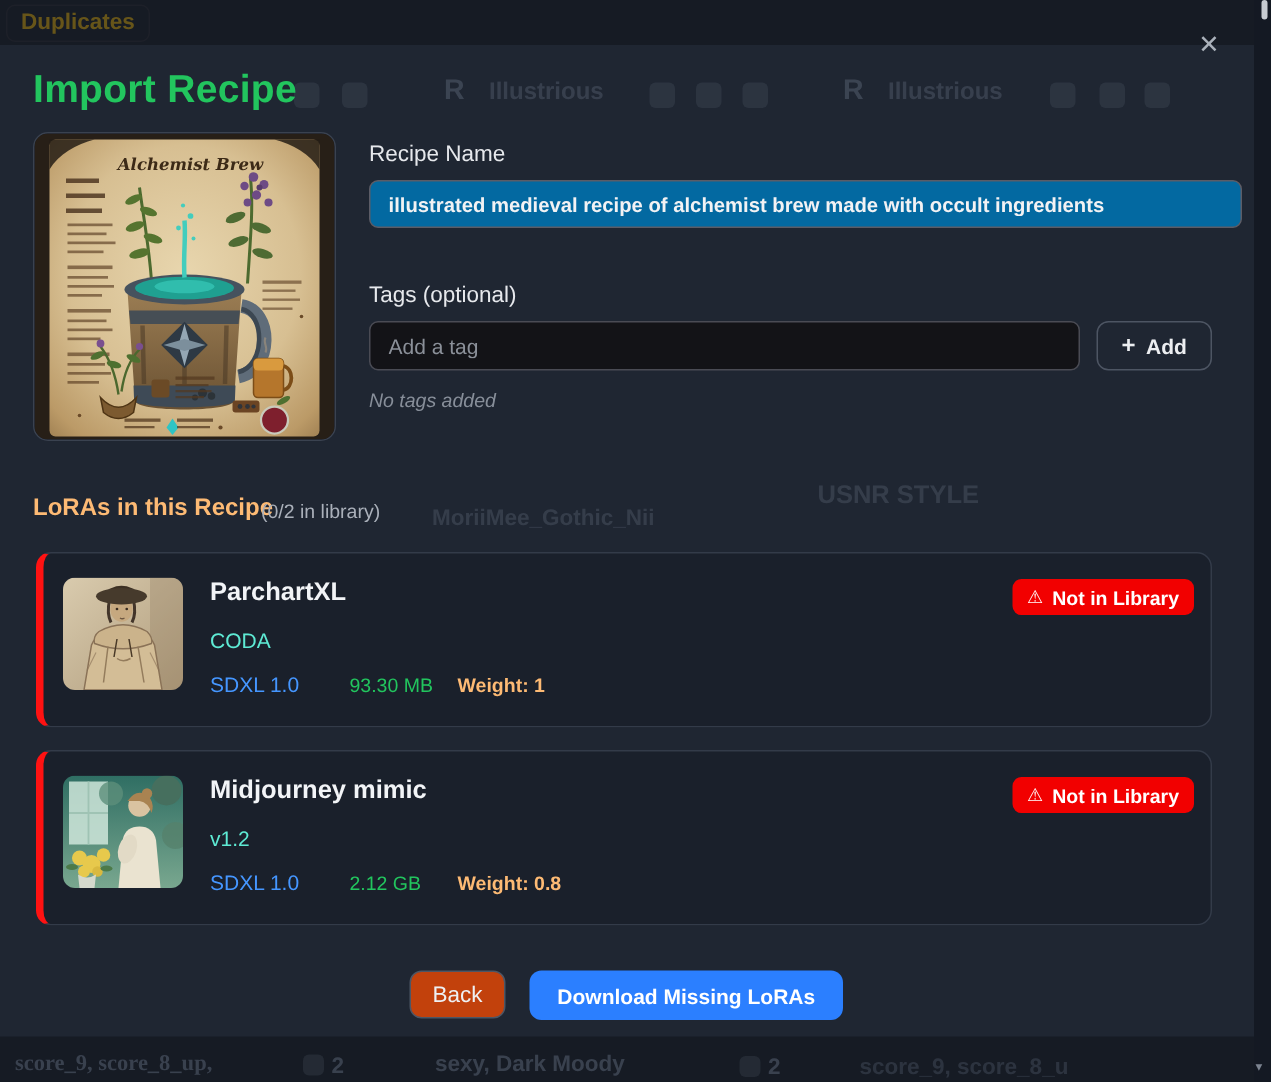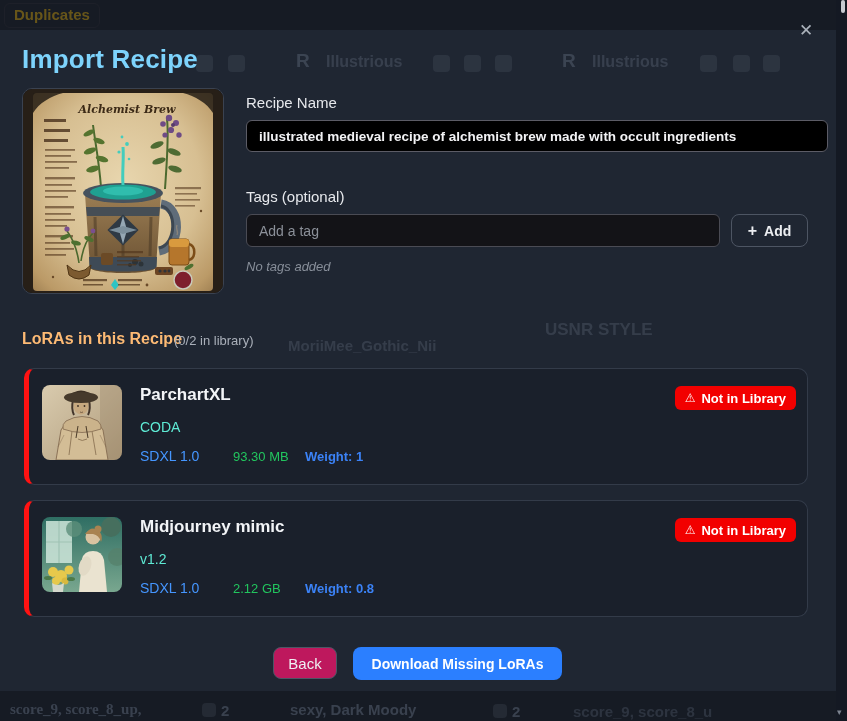--- a/index.html
+++ b/index.html
@@ -19,30 +19,30 @@
   .ghost{position:absolute;pointer-events:none;color:#8d99ad;}
   .ghost-tab{left:4px;top:3px;font-size:15px;font-weight:700;color:#eab308;opacity:.38;
     border:1px solid rgba(160,130,130,.14);border-radius:6px;padding:2px 9px 4px 9px;}
   .ghost-r{font-weight:800;font-size:19px;opacity:.26;}
   .ghost-model{font-weight:700;font-size:16px;opacity:.22;}
   .ghost-block{position:absolute;width:17px;height:17px;background:#8d99ad;opacity:.12;border-radius:4px;pointer-events:none;}
   .ghost-mid{font-weight:700;font-size:15px;opacity:.20;}
   .ghost-bot{font-weight:700;font-size:15px;opacity:.34;color:#7d8aa0;}
 
   
-  .modal-title{position:absolute;left:22px;top:44px;font-size:26px;font-weight:800;color:#7dd3fc;letter-spacing:.2px;}
+  .modal-title{position:absolute;left:22px;top:44px;font-size:26px;font-weight:800;color:#22c55e;letter-spacing:.2px;}
   .close-btn{position:absolute;left:792px;top:16px;width:28px;height:28px;display:flex;align-items:center;justify-content:center;
     color:#aab1ba;font-size:17px;font-weight:700;cursor:pointer;background:none;border:none;font-family:"DejaVu Sans",sans-serif;}
 
   .preview-box{position:absolute;left:22px;top:88px;width:200px;height:204px;border:1px solid #3a4250;border-radius:10px;background:#141820;overflow:hidden;}
   .preview-box svg{display:block;width:100%;height:100%;}
 
   .field-label{position:absolute;font-size:15px;color:#e6e8ec;}
   .recipe-input{position:absolute;left:246px;top:120px;width:582px;height:32px;box-sizing:border-box;
-    background:#000000;border:1px solid #5c5c66;border-radius:6px;color:#f2f2f4;font-weight:700;font-size:13.5px;
+    background:#0369a1;border:1px solid #5c5c66;border-radius:6px;color:#f2f2f4;font-weight:700;font-size:13.5px;
     padding:10px 12px;font-family:"Liberation Sans",sans-serif;outline:none;}
   .tag-input{position:absolute;left:246px;top:214px;width:474px;height:33px;box-sizing:border-box;
     background:#131317;border:1px solid #4a4b54;border-radius:6px;color:#e8e8ec;font-size:14px;
     padding:0 12px;font-family:"Liberation Sans",sans-serif;outline:none;}
   .tag-input::placeholder{color:#8b9099;}
   .add-btn{position:absolute;left:731px;top:214px;width:77px;height:33px;box-sizing:border-box;
     border:1px solid #4d5563;border-radius:8px;background:transparent;color:#eceef1;font-size:14px;font-weight:600;
     display:flex;gap:7px;align-items:center;justify-content:center;cursor:pointer;font-family:"Liberation Sans",sans-serif;}
   .add-plus{font-size:16px;font-weight:700;line-height:1;}
   .no-tags{position:absolute;left:246px;top:259px;font-style:italic;font-size:13px;color:#878e99;}
@@ -51,27 +51,27 @@
   .loras-count{position:absolute;left:174px;top:333px;font-size:13px;color:#aab0ba;}
 
   .lora-card{position:absolute;left:24px;width:784px;height:117px;box-sizing:border-box;
     background:#1a202b;border:1px solid #333b49;border-left:5px solid #ff1212;border-radius:10px;}
   .lora-thumb{position:absolute;left:13px;top:16px;width:80px;height:75px;border-radius:8px;overflow:hidden;}
   .lora-thumb svg{display:block;width:100%;height:100%;}
   .lora-name{position:absolute;left:111px;top:16px;font-size:17px;font-weight:700;color:#f2f4f7;}
   .lora-version{position:absolute;left:111px;top:50px;font-size:14px;color:#5eead4;}
   .lora-base{position:absolute;left:111px;top:79px;font-size:14px;color:#4596ff;}
   .lora-size{position:absolute;left:204px;top:80px;font-size:13px;color:#22c55e;}
-  .lora-weight{position:absolute;left:276px;top:80px;font-size:13px;font-weight:700;color:#3b82f6;}
+  .lora-weight{position:absolute;left:276px;top:80px;font-size:13px;font-weight:700;color:#fdba74;}
   .status-badge{position:absolute;right:11px;top:17px;height:24px;display:flex;align-items:center;gap:6px;
     background:#f20000;color:#ffffff;font-size:13px;font-weight:700;padding:0 10px;border-radius:6px;}
   .warn-ico{font-size:12px;line-height:1;font-family:"DejaVu Sans",sans-serif;}
 
   .back-btn{position:absolute;left:273px;top:647px;width:64px;height:32px;box-sizing:border-box;
-    background:#be185d;border:1px solid #4d5665;border-radius:8px;color:#eef0f3;font-size:15px;cursor:pointer;
+    background:#c2410c;border:1px solid #4d5665;border-radius:8px;color:#eef0f3;font-size:15px;cursor:pointer;
     font-family:"Liberation Sans",sans-serif;}
   .download-btn{position:absolute;left:353px;top:647px;width:209px;height:33px;box-sizing:border-box;
     background:#2b7fff;border:none;border-radius:8px;color:#fff;font-size:14px;font-weight:600;cursor:pointer;
     font-family:"Liberation Sans",sans-serif;}
 </style>
 </head>
 <body>
 
 <div class="screen">
 

